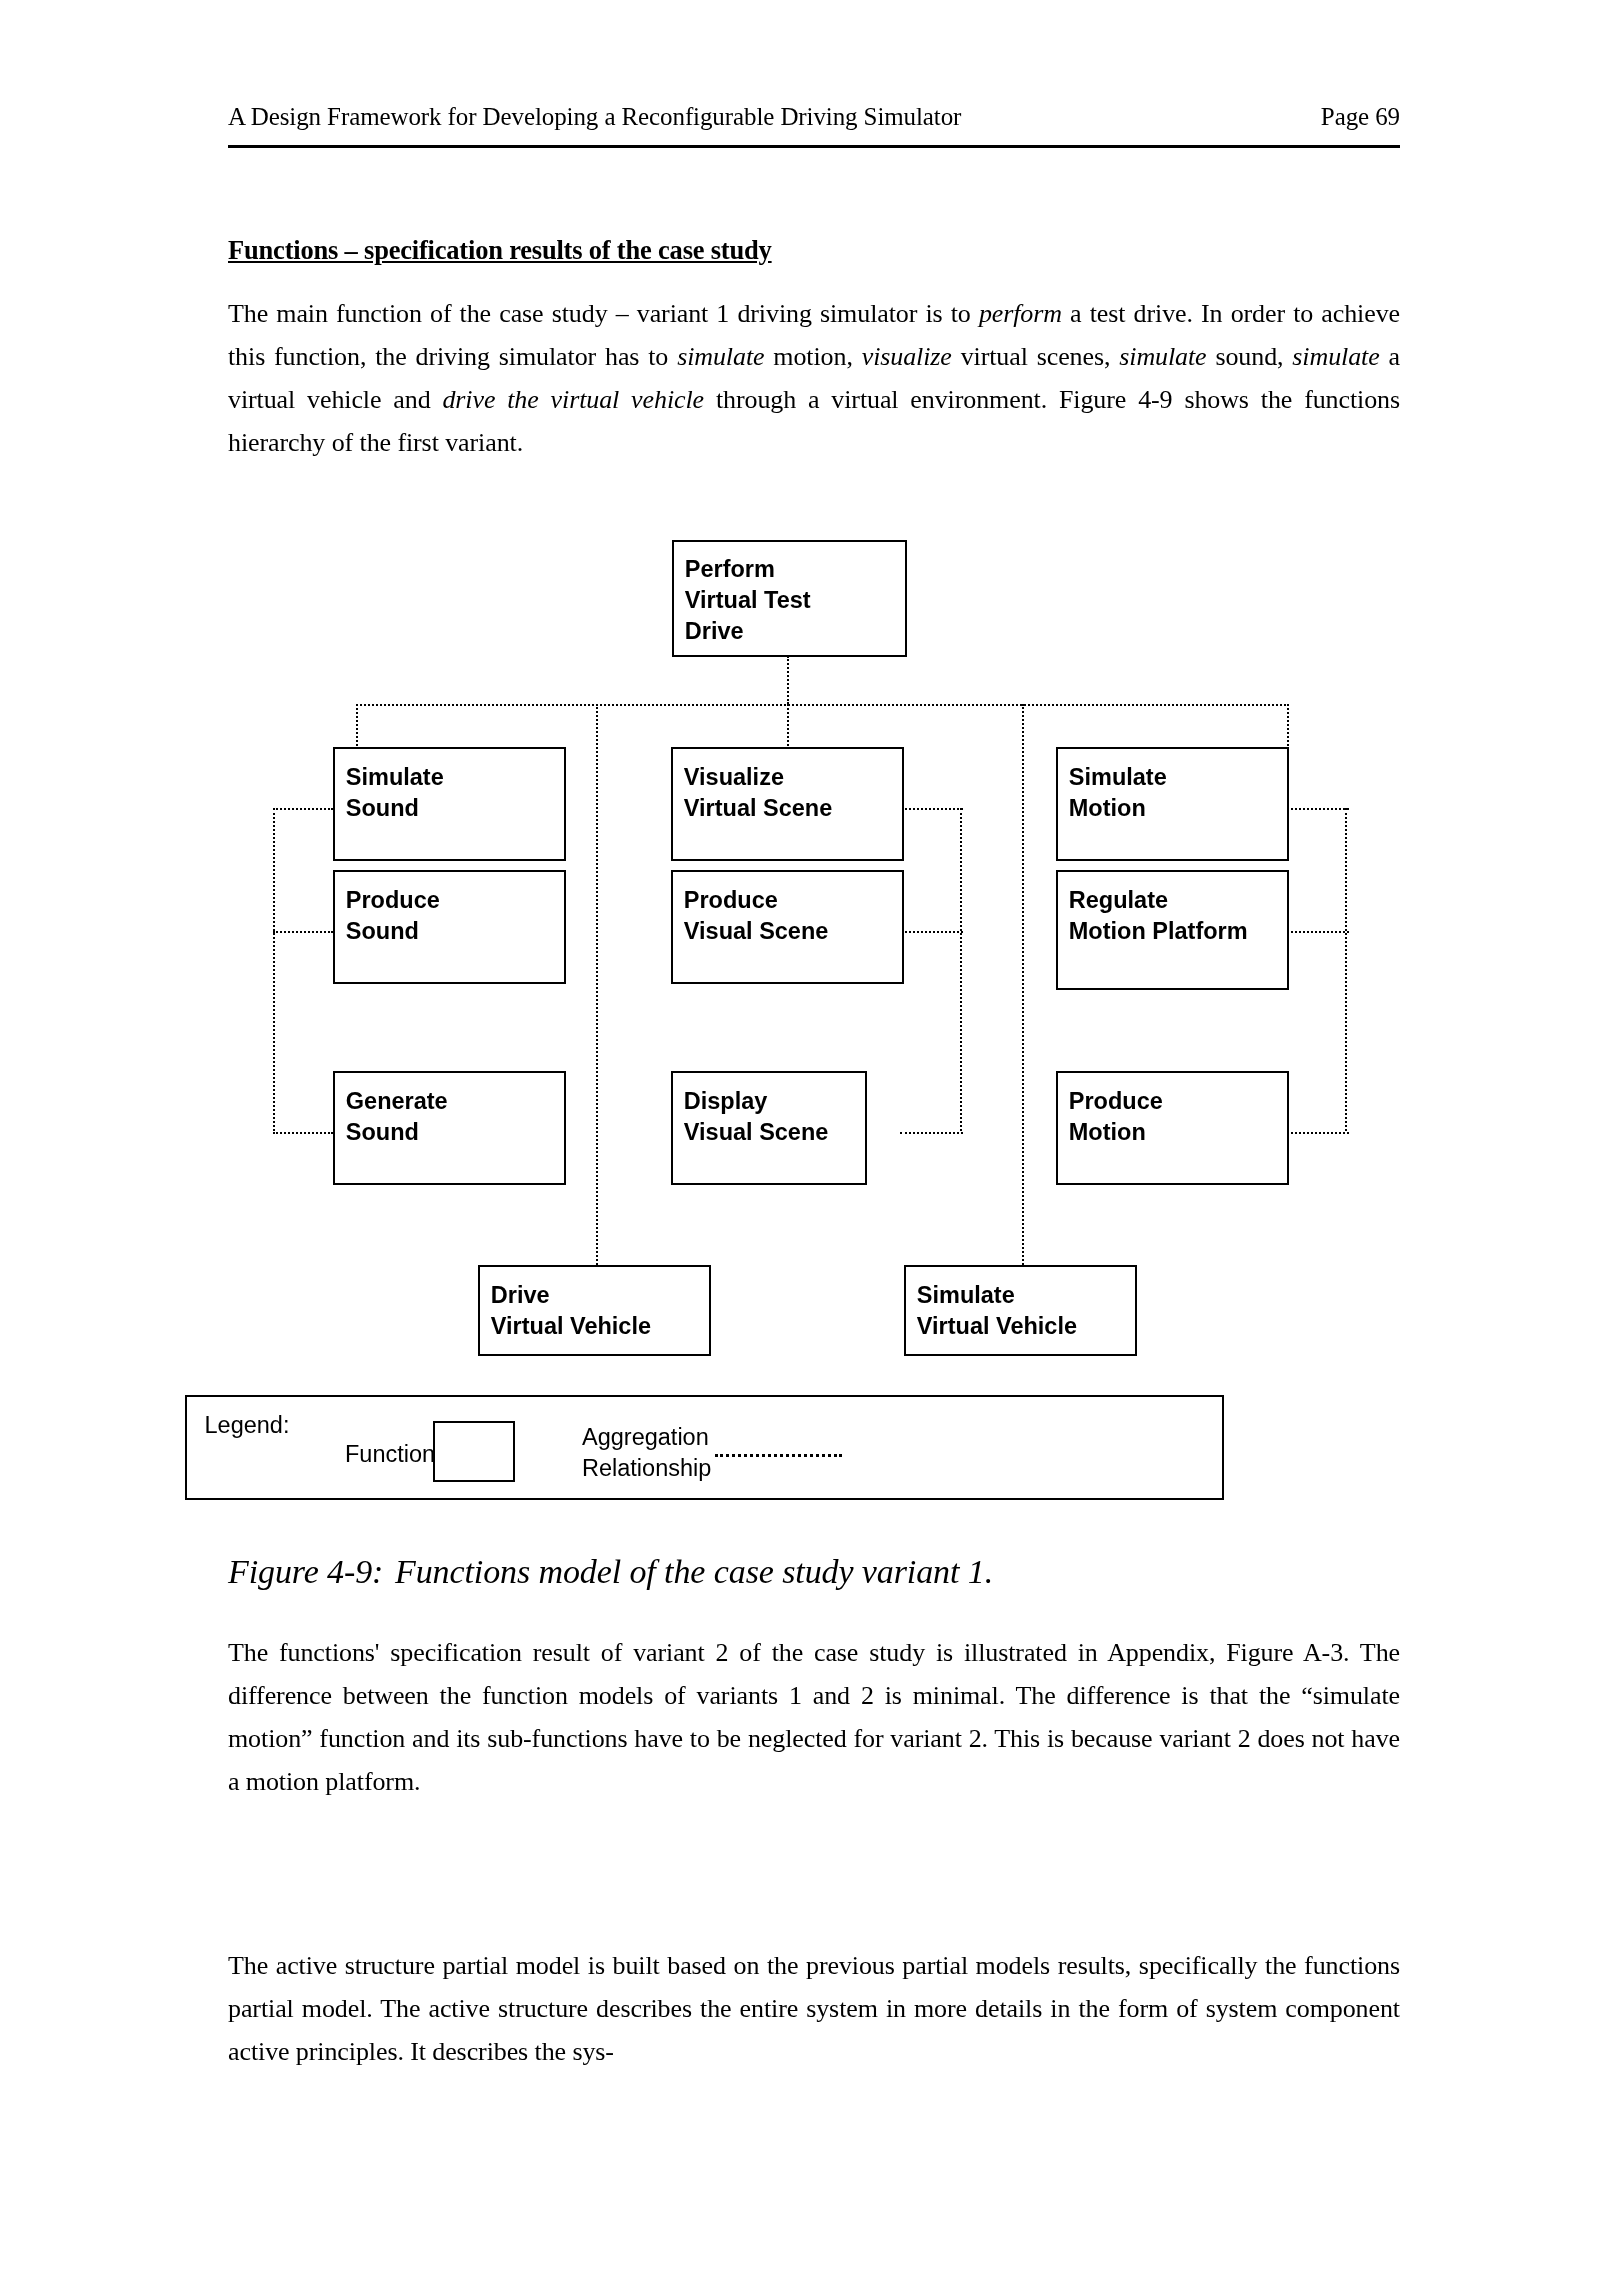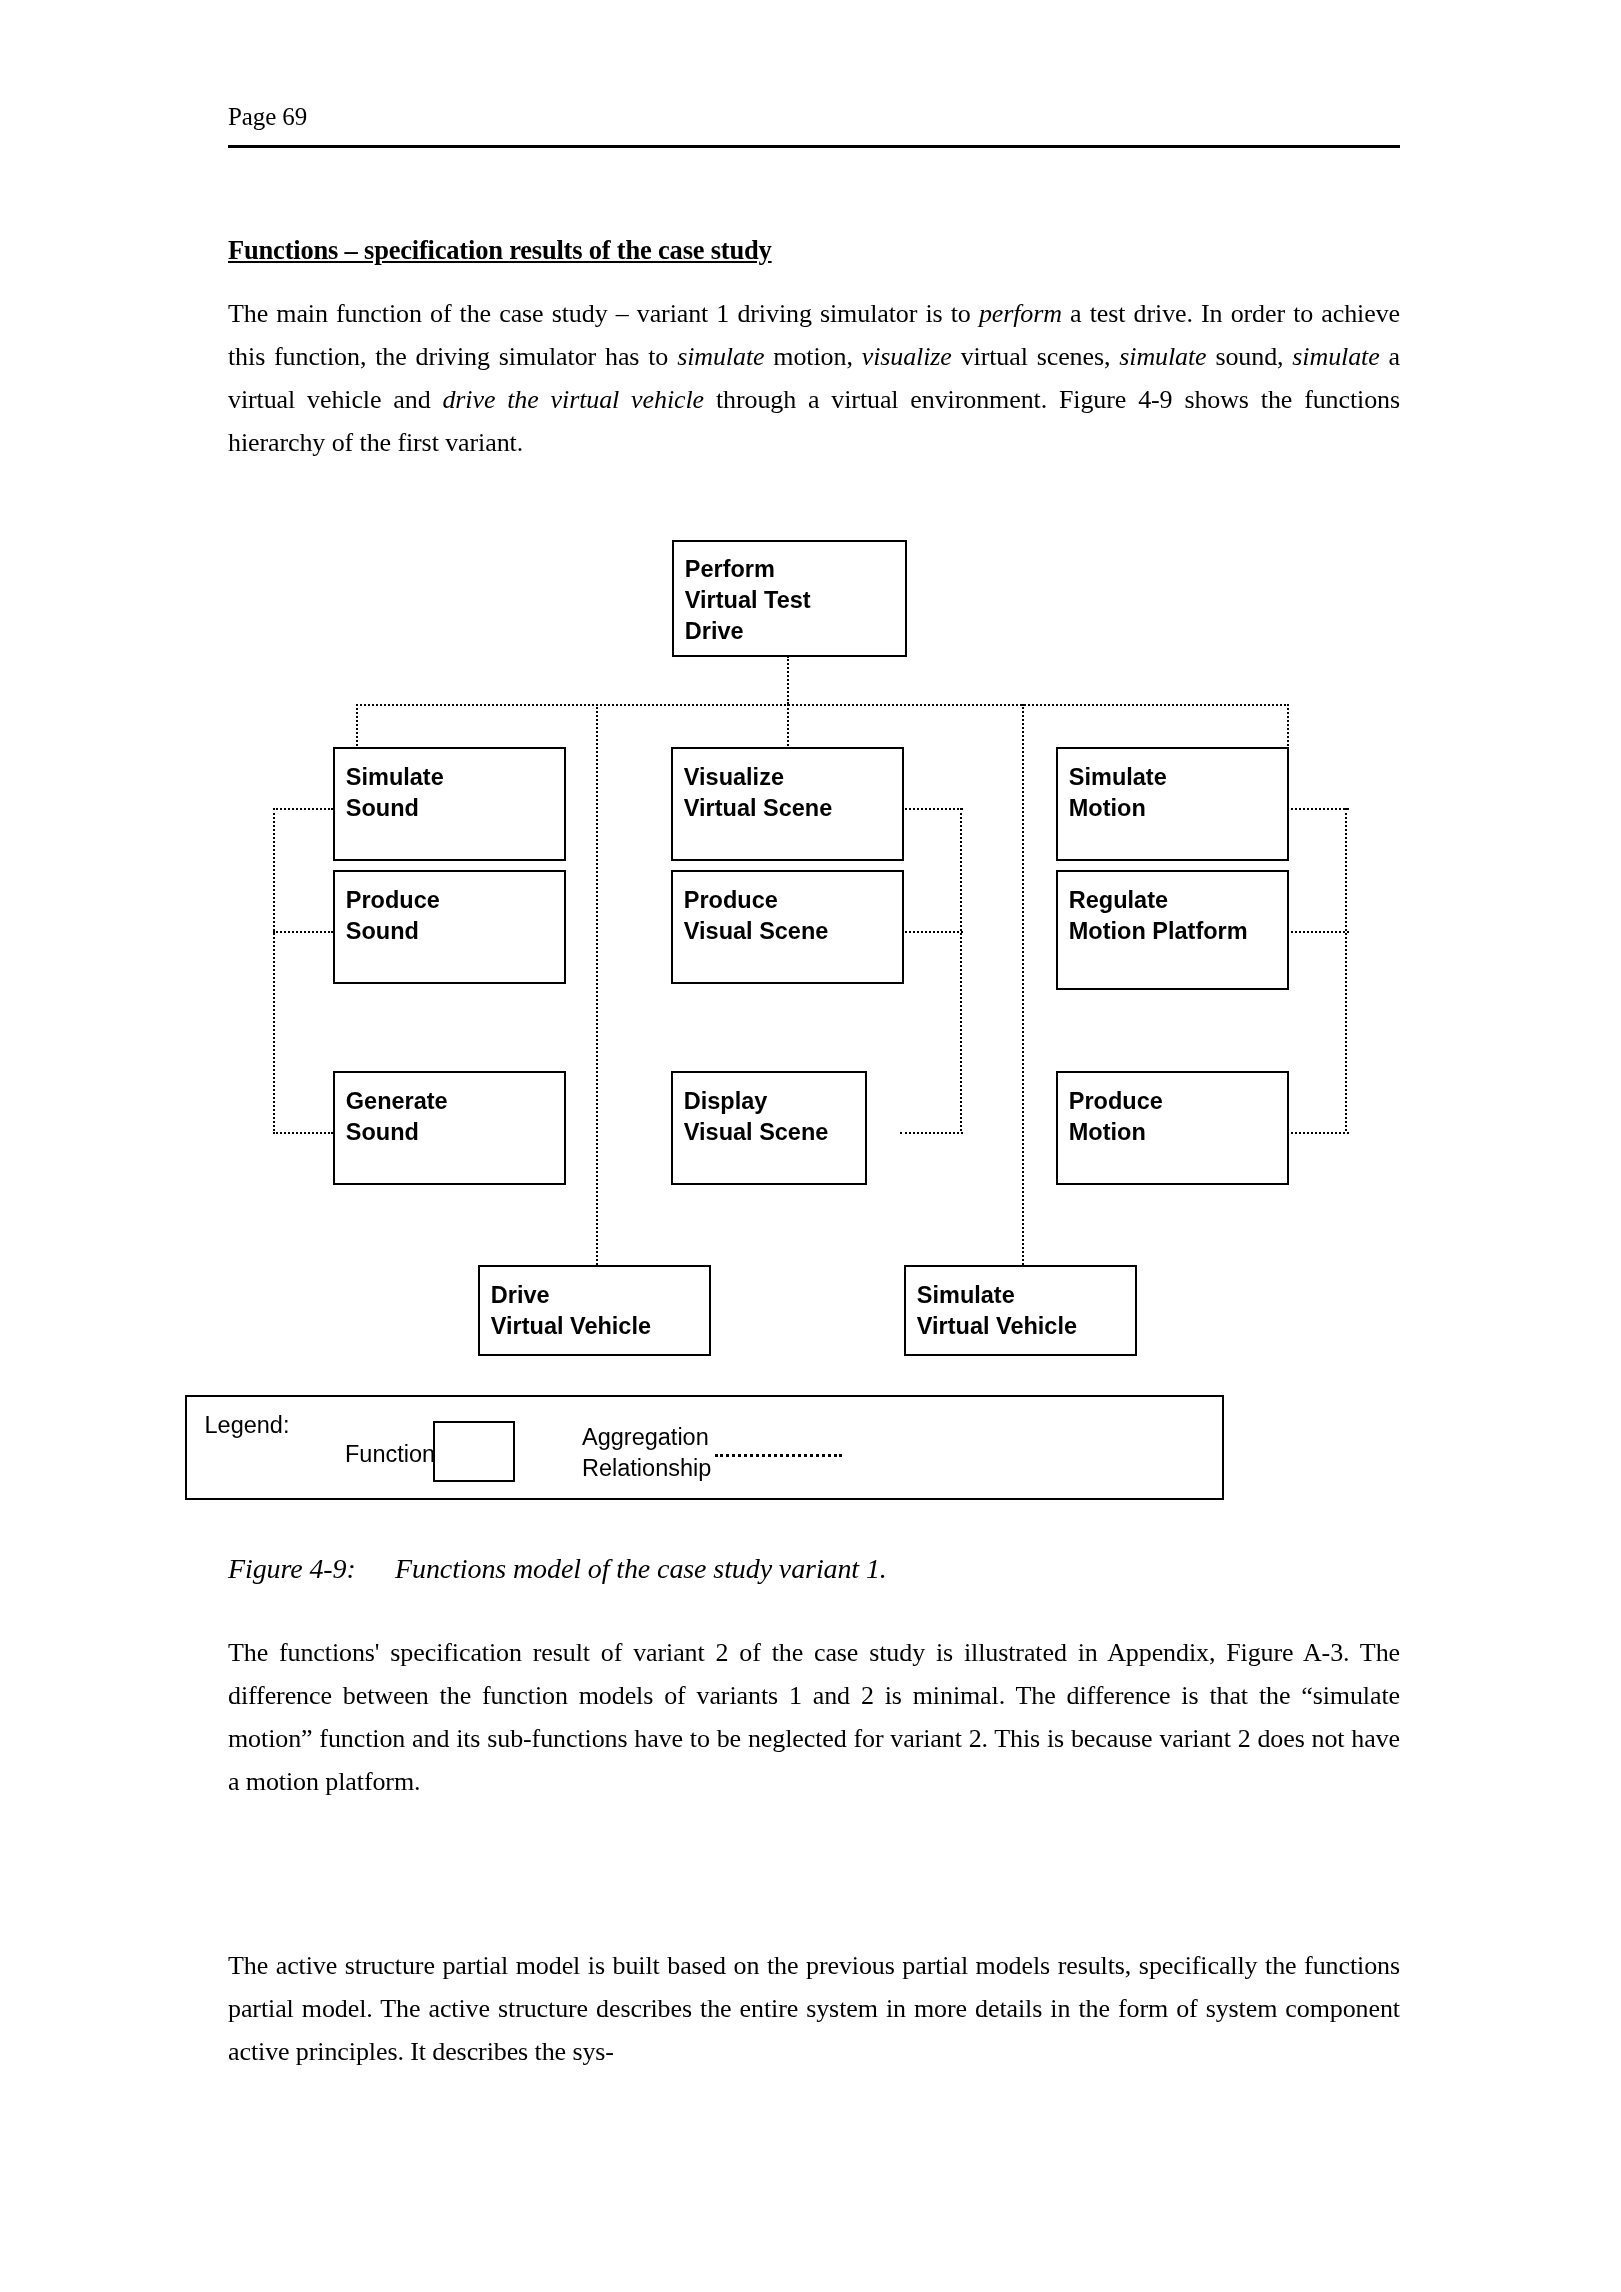--- a/index.html
+++ b/index.html
@@ -76,21 +76,21 @@
     font-size: 26.5px;
     font-weight: bold;
     letter-spacing: 0px;
   }
   h3.num-head .numpart { display: inline-block; width: 110px; }
 
   p.caption {
     margin: 0;
     font-family: "Liberation Serif", serif;
     font-style: italic;
-    font-size: 28px;
+    font-size: 34px;
     letter-spacing: -0.1px;
   }
   p.caption .capnum { display: inline-block; width: 167px; }
 
   
   .figure {
     position: absolute;
     left: 228px;
     top: 527px;
     width: 1172px;
@@ -155,20 +155,21 @@
     height: 0;
     border-top: 3.9px dotted #000;
   }
 </style>
 </head>
 <body>
 
 <div class="page">
 
   <div class="run-head">
+    <span>A Design Framework for Developing a Reconfigurable Driving Simulator</span>
     <span>Page 69</span>
   </div>
   <div class="run-head-rule"></div>
 
   <div class="col" style="top:235px;text-decoration:underline;">
     <h2 class="sub-head">Functions – specification results of the case study</h2>
   </div>
 
   <div class="col" style="top:292px;">
     <p class="body">The main function of the case study – variant 1 driving simulator is to <i>perform</i> a test drive. In order to achieve this function, the driving simulator has to <i>simulate</i> motion, <i>visualize</i> virtual scenes, <i>simulate</i> sound, <i>simulate</i> a virtual vehicle and <i>drive the virtual vehicle</i> through a virtual environment. Figure 4-9 shows the functions hierarchy of the first variant.</p>

